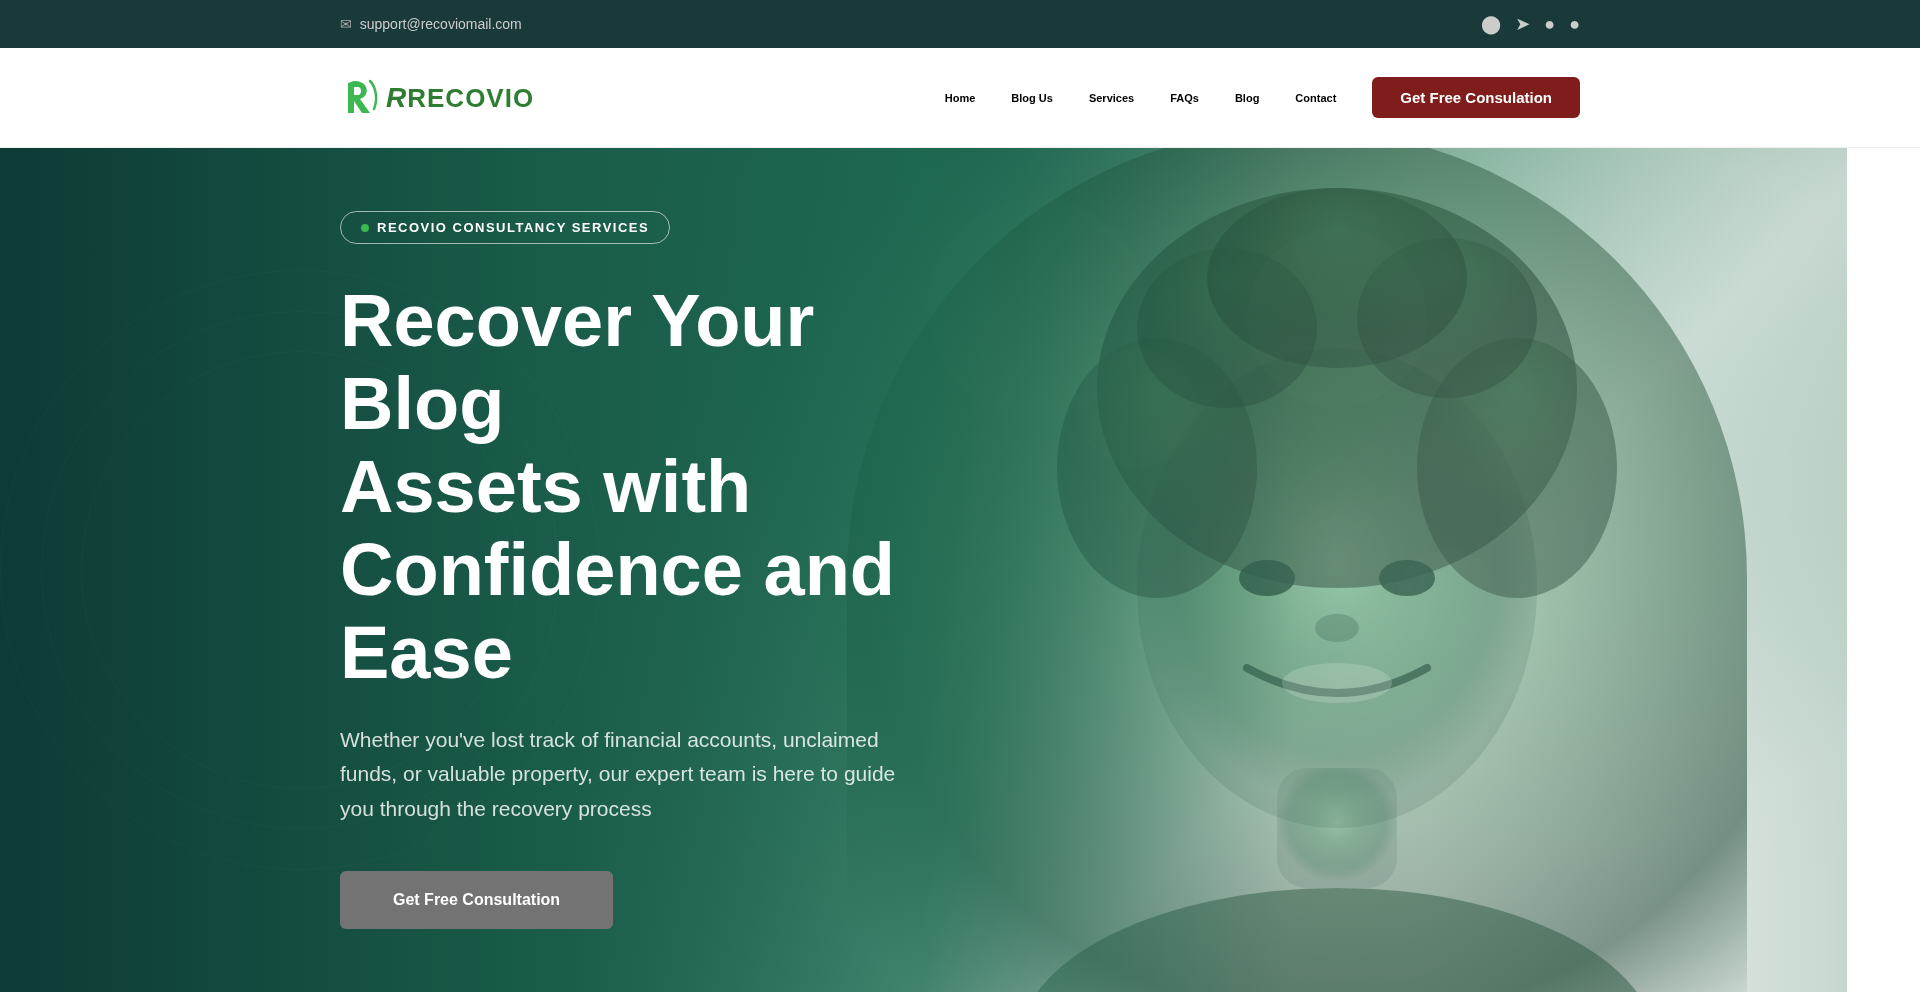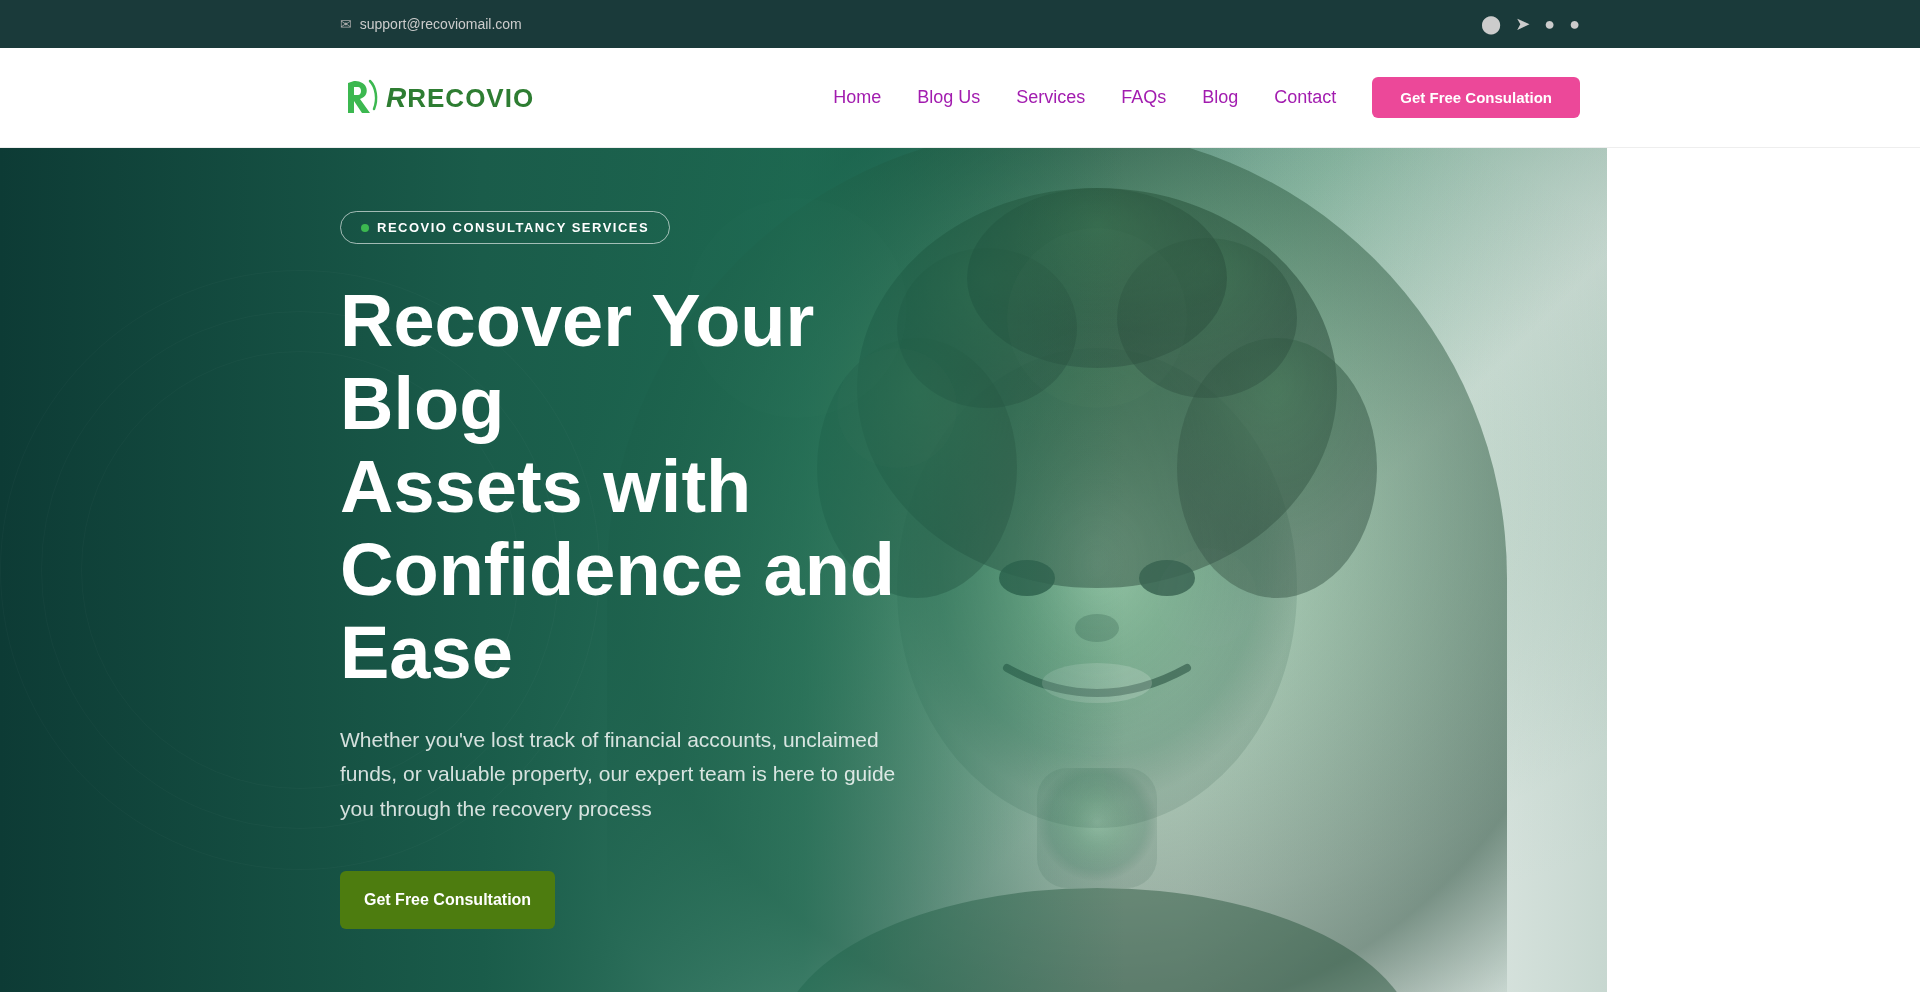--- a/index.html
+++ b/index.html
@@ -65,37 +65,37 @@
     .logo-text span {
       color: #2e7d32;
     }
     nav {
       display: flex;
       align-items: center;
       gap: 36px;
     }
     nav a {
       text-decoration: none;
-      color: #a21caf;
-      font-size: 18px;
-      font-weight: 400;
+      color: #000000;
+      font-size: 11px;
+      font-weight: 700;
     }
     .nav-cta {
-      background: #ec4899;
+      background: #7f1d1d;
       color: #fff !important;
       padding: 12px 28px;
       border-radius: 6px;
       font-size: 15px;
       font-weight: 600;
     }
 
     
     .hero {
       position: relative;
-      width: 1607px;
+      width: 1847px;
       height: 844px;
       overflow: hidden;
       display: flex;
       align-items: center;
     }
     .hero-bg {
       position: absolute;
       inset: 0;
       background: linear-gradient(to right, #0d3b35 0%, #1a5c4a 30%, #1e6b52cc 50%, transparent 70%);
       z-index: 1;
@@ -196,24 +196,24 @@
       margin-bottom: 28px;
     }
     .hero-subtitle {
       color: rgba(255,255,255,0.82);
       font-size: 21px;
       line-height: 1.65;
       max-width: 560px;
       margin-bottom: 44px;
     }
     .hero-cta {
-      background: #4d7c0f;
+      background: #737373;
       color: #fff;
       border: none;
-      padding: 20px 24px;
+      padding: 20px 53px;
       border-radius: 6px;
       font-size: 16px;
       font-weight: 600;
       cursor: pointer;
       text-decoration: none;
       display: inline-block;
     }
 
     
     .bokeh {

